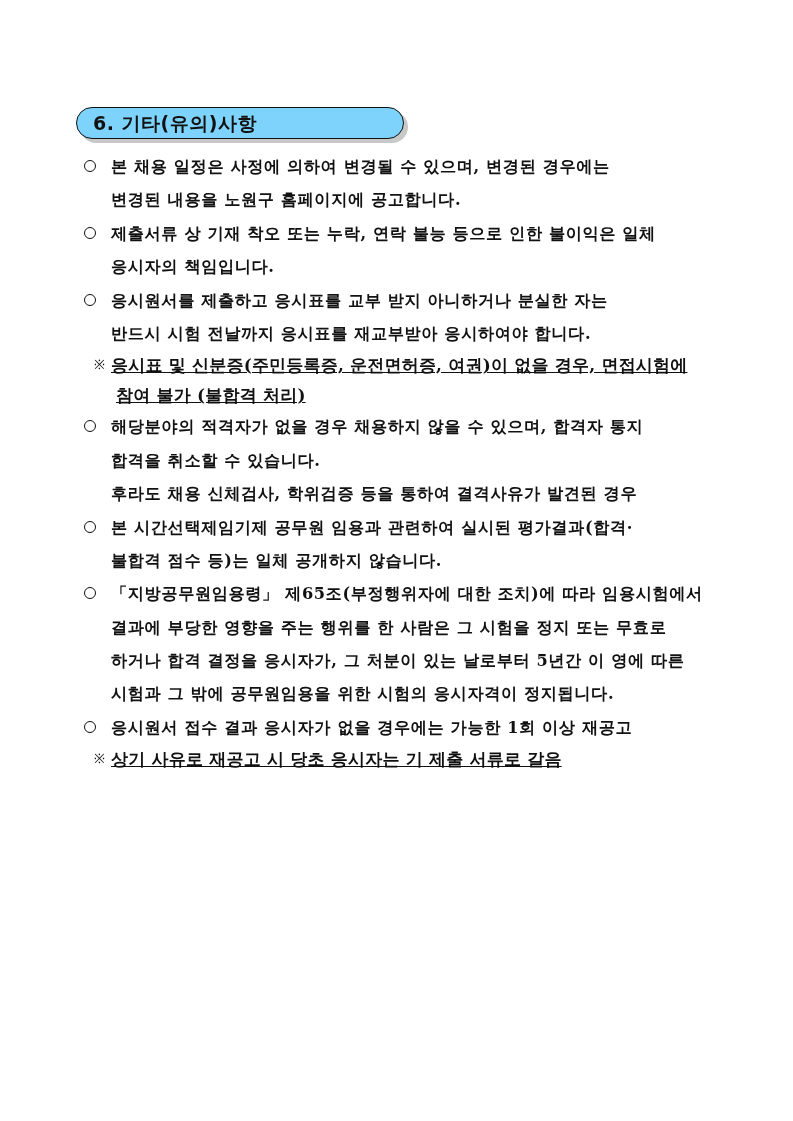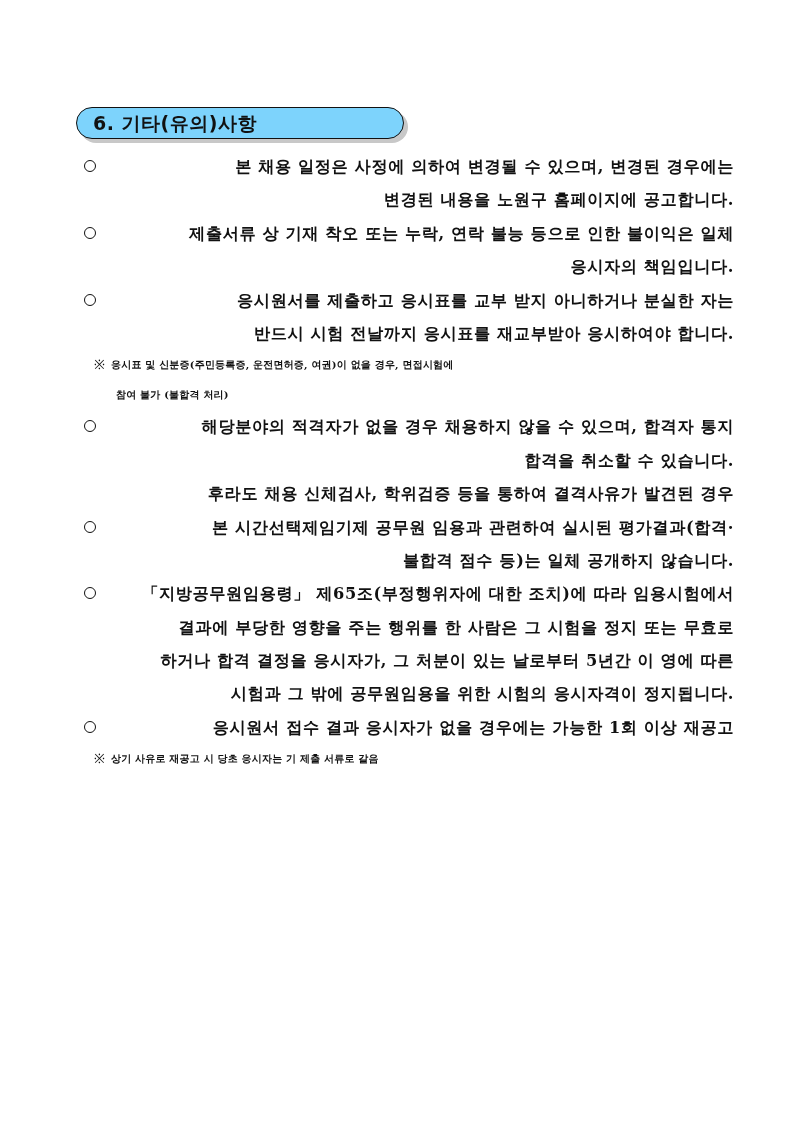--- a/index.html
+++ b/index.html
@@ -46,21 +46,20 @@
     }
     .content {
       position: absolute;
       left: 84px;
       top: 150px;
       width: 650px;
     }
     .item {
       position: relative;
       padding-left: 27px;
-      text-align: right;
     }
     .line {
       display: block;
       font-size: 16.2px;
       line-height: 33.4px;
       height: 33.4px;
       white-space: nowrap;
       font-weight: bold;
       letter-spacing: 0.6px;
     }
@@ -80,26 +79,27 @@
     }
     .note .mark {
       position: absolute;
       left: 10px;
       top: 0;
       font-size: 13px;
       line-height: 30px;
     }
     .note .nline {
       display: block;
-      font-size: 10px;
+      font-size: 17px;
       line-height: 30px;
       height: 30px;
       white-space: nowrap;
       font-weight: bold;
       letter-spacing: 0.2px;
+      text-decoration: underline;
     }
     .note-indent { padding-left: 5px; }
   </style>
 </head>
 <body>
 
 <div class="page">
 
   <div class="section-header">
     <span class="section-title">6. 기타(유의)사항</span>

